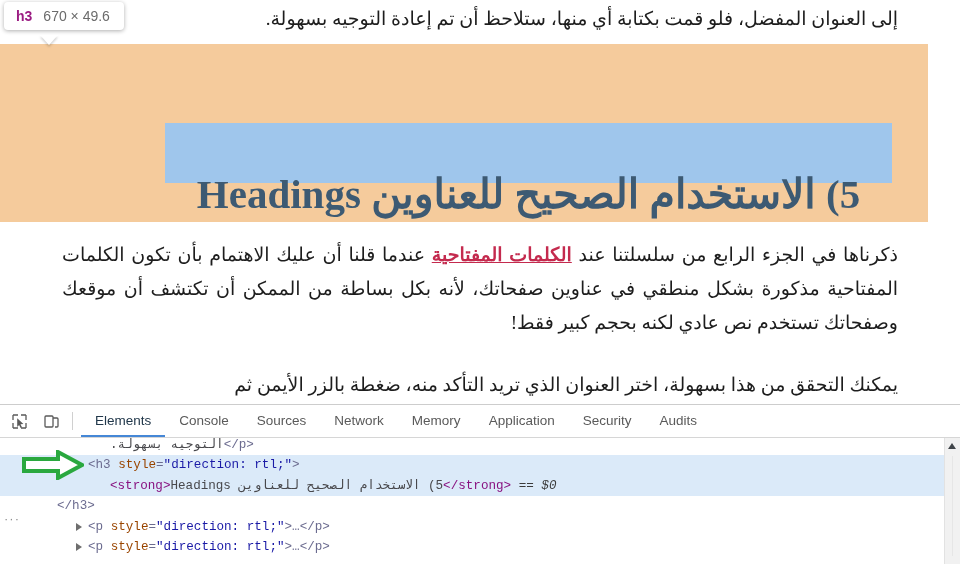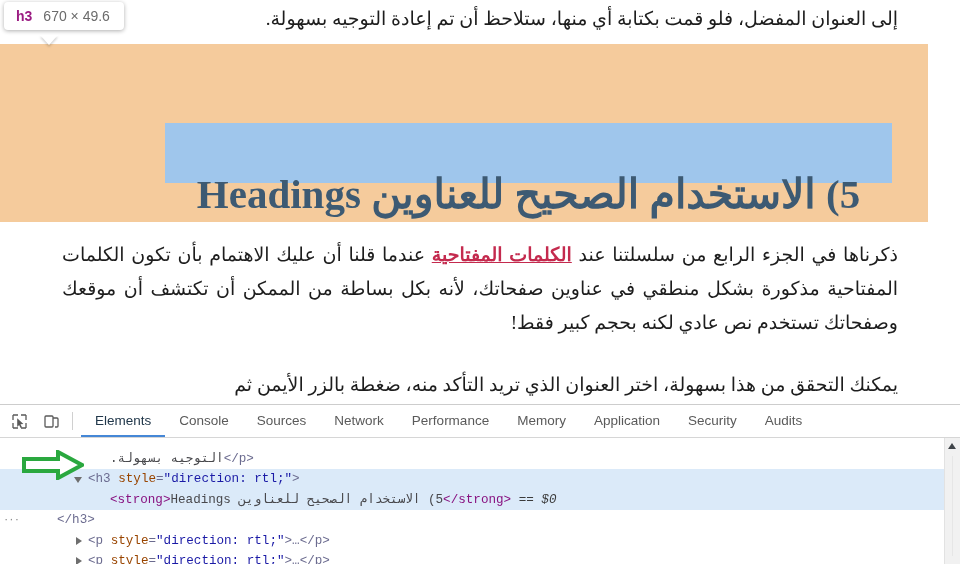--- a/index.html
+++ b/index.html
@@ -341,31 +341,30 @@
       </svg>
     </div>
 
     <div class="tool-sep"></div>
 
     <div id="devtools-tabs">
       <div class="dt-tab active">Elements</div>
       <div class="dt-tab">Console</div>
       <div class="dt-tab">Sources</div>
       <div class="dt-tab">Network</div>
-      <div class="dt-tab">Performance</div>
       <div class="dt-tab">Memory</div>
       <div class="dt-tab">Application</div>
       <div class="dt-tab">Security</div>
       <div class="dt-tab">Audits</div>
     </div>
   </div>
 
   <div id="dom-tree">
 
-    <div class="code-row indent2" style="height:17px;line-height:14px;margin-top:14px;">
+    <div class="code-row indent2" style="height:17px;line-height:14px;">
       <span class="tok-arabic">التوجيه بسهولة.</span><span class="tok-punct">&lt;/p&gt;</span>
     </div>
 
     <div class="code-row indent-arrow selected">
       <span class="twisty open" style="left:74px;"></span><span class="tok-punct">&lt;h3 </span><span class="tok-attr">style</span><span class="tok-punct">=</span><span class="tok-value">"direction: rtl;"</span><span class="tok-punct">&gt;</span>
     </div>
 
     <div class="code-row indent2 child-selected">
       <span class="tok-tag">&lt;strong&gt;</span><span class="tok-arabic">5) الاستخدام الصحيح للعناوين Headings</span><span class="tok-tag">&lt;/strong&gt;</span> <span class="tok-ref">== $0</span>
     </div>

